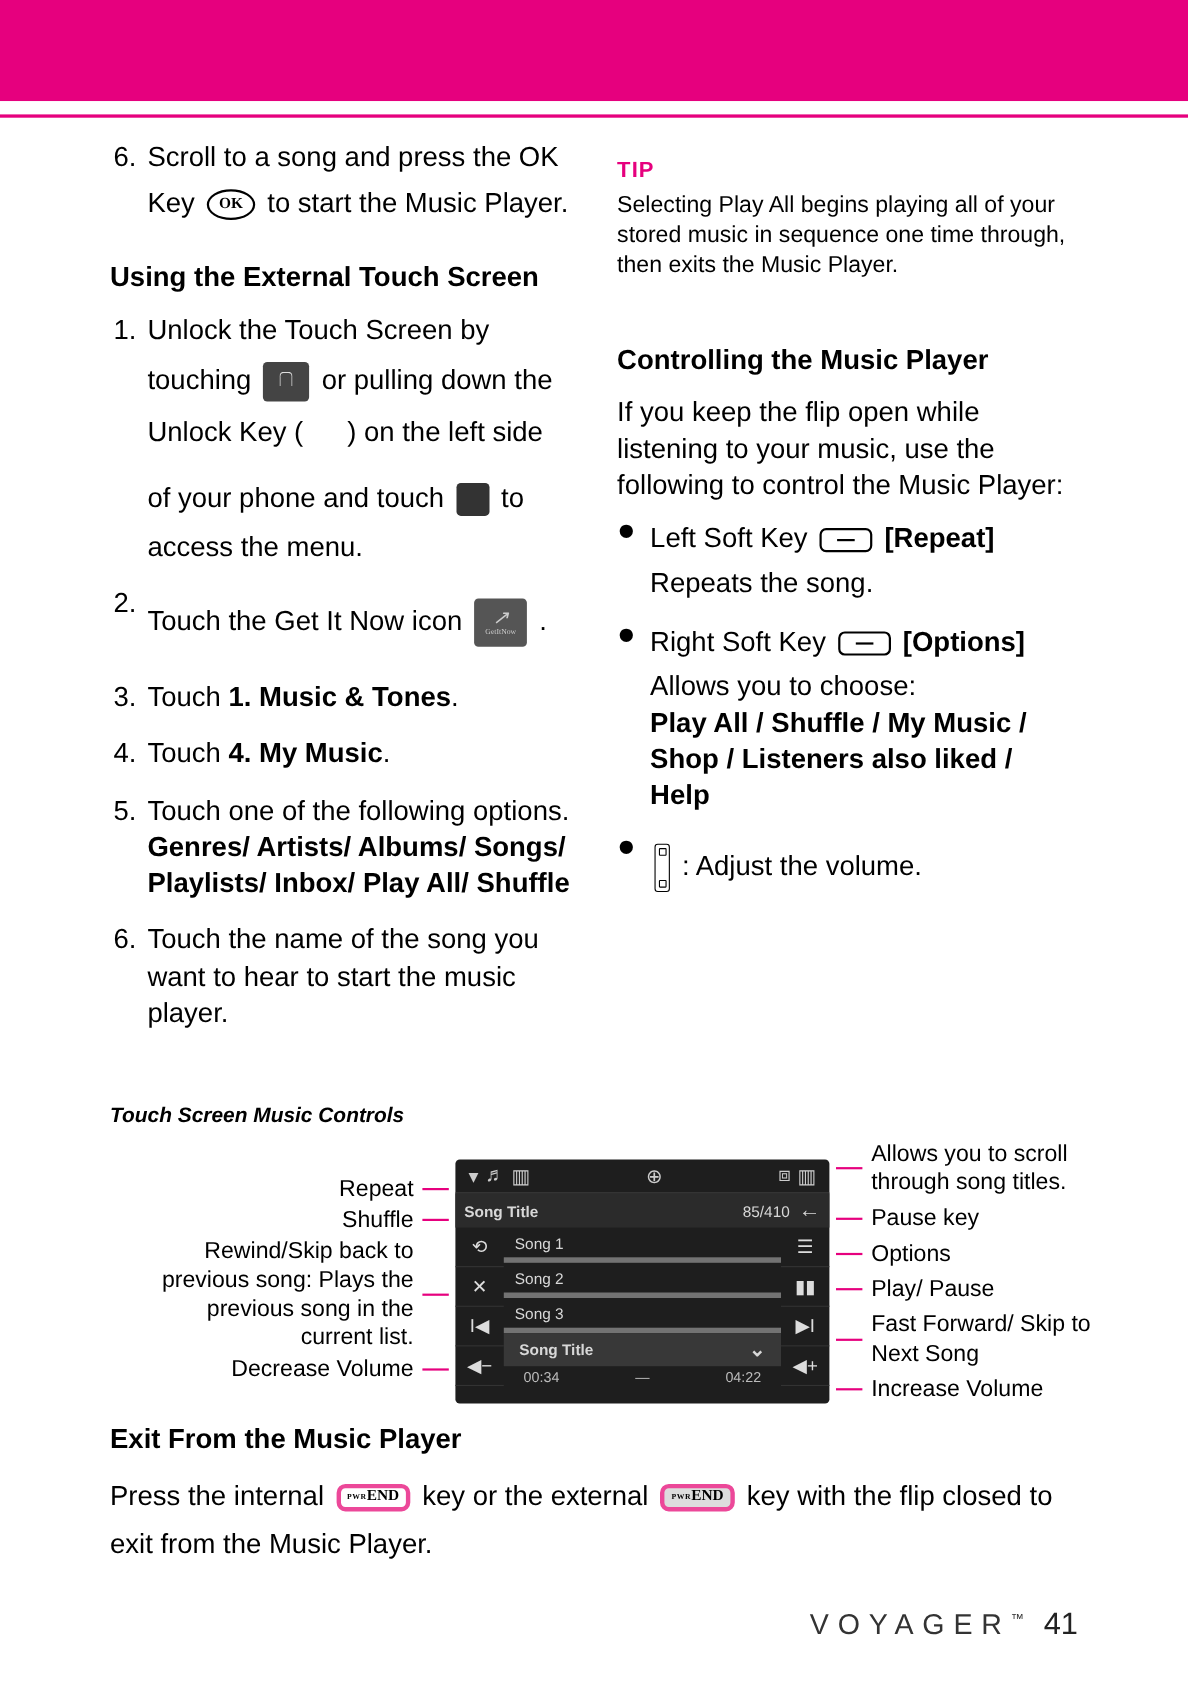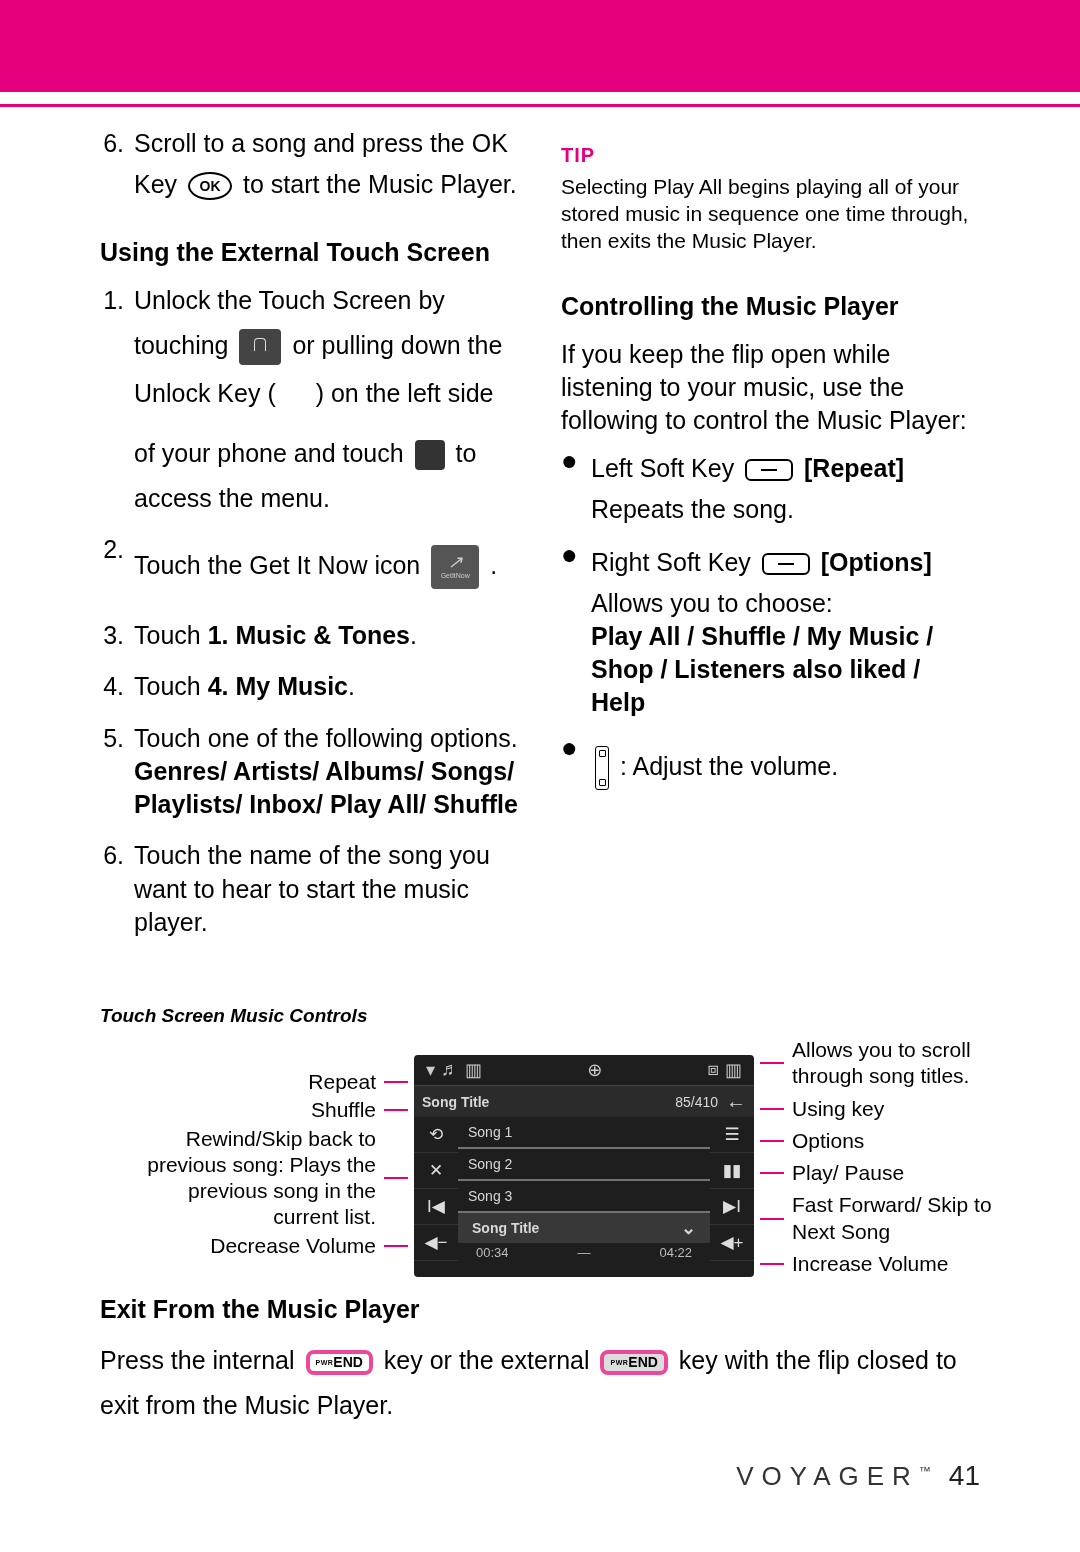--- a/index.html
+++ b/index.html
@@ -12,21 +12,21 @@
   .col p { margin-bottom: 10px; }
   .li { display: flex; margin-bottom: 18px; }
   .li .num { width: 34px; flex-shrink: 0; text-align: right; padding-right: 10px; }
   .li .txt { flex: 1; }
   .h3 { font-weight: bold; font-size: 25px; margin: 24px 0 14px 0; }
   .tip-label { color: #e6007e; font-weight: bold; font-size: 20px; letter-spacing: 1px; margin-top: 15px; }
   .tip-body { font-size: 21px; line-height: 1.3; margin-top: 4px; }
   .bullet { display: flex; margin-bottom: 14px; }
   .dot { width: 30px; flex-shrink: 0; font-size: 28px; line-height: 1; }
   .bullet .txt { flex: 1; }
-  .inline-icon { display: inline-flex; vertical-align: middle; align-items: center; justify-content: center; margin: 12px 4px; }
+  .inline-icon { display: inline-flex; vertical-align: middle; align-items: center; justify-content: center; margin: 12px 4px; font-family: Liberation Serif, serif; }
   .ok-key { border: 2.5px solid #000; border-radius: 50%/50%; width: 44px; height: 28px; font-size: 14px; font-weight: bold; }
   .lock-icon { background: #444; width: 42px; height: 36px; border-radius: 4px; display: inline-flex; align-items: center; justify-content: center; }
   .lock-icon::before { content: ""; width: 10px; height: 12px; border: 1.5px solid #ddd; border-bottom: none; border-radius: 4px 4px 0 0; position: relative; top: -2px; }
   .list-icon { width: 18px; display: inline-flex; flex-direction: column; gap: 2px; vertical-align: -2px; }
   .list-icon span { height: 2px; background: #000; border-radius: 1px; }
   .grid-icon { background: #333; width: 30px; height: 30px; border-radius: 4px; display: inline-grid; grid-template-columns: 1fr 1fr; grid-template-rows: 1fr 1fr; gap: 3px; padding: 5px; }
   .grid-icon span { background: #eee; border-radius: 1px; }
   .getitnow-icon { background: #555; width: 48px; height: 44px; border-radius: 4px; display: inline-flex; flex-direction: column; align-items: center; justify-content: center; color: #ccc; font-size: 7px; }
   .getitnow-icon .arrow { font-size: 18px; line-height: 1; font-style: italic; }
   .softkey-icon { border: 2px solid #000; width: 48px; height: 22px; border-radius: 6px; position: relative; }
@@ -57,21 +57,21 @@
   .shot-mid { width: 340px; flex-shrink: 0; background: #1e1e1e; border-radius: 4px; color: #d8d8d8; font-size: 14px; margin: 18px 6px 0 6px; display: flex; flex-direction: column; }
   .status-row { display: flex; padding: 4px 12px; font-size: 18px; gap: 6px; color: #ccc; border-bottom: 1px solid #444; }
   .status-row .sp { flex: 1; }
   .title-row { display: flex; align-items: center; background: #2b2b2b; padding: 4px 8px; font-size: 14px; font-weight: bold; }
   .title-row .counter { margin-left: auto; margin-right: 8px; font-weight: normal; }
   .title-row .back { font-size: 20px; }
   .body-row { display: flex; flex: 1; }
   .side-col { width: 44px; display: flex; flex-direction: column; align-items: center; gap: 0; }
   .side-btn { height: 36px; width: 100%; display: flex; align-items: center; justify-content: center; font-size: 17px; border-bottom: 1px solid #333; color: #ddd; }
   .mid-col { flex: 1; display: flex; flex-direction: column; }
-  .song-row { height: 32px; display: flex; align-items: center; padding: 0 10px; border-bottom: 2px solid #737373; font-size: 14px; }
+  .song-row { height: 32px; display: flex; align-items: center; padding: 0 10px; border-bottom: 5px solid #737373; font-size: 14px; }
   .np-row { background: #383838; height: 30px; display: flex; align-items: center; padding: 0 14px; font-weight: bold; font-size: 14px; }
   .np-row .scroll { margin-left: auto; font-size: 18px; }
   .time-row { display: flex; justify-content: space-between; padding: 2px 18px 6px 18px; font-size: 13px; color: #bbb; }
 
   .exit-h { font-weight: bold; font-size: 25px; margin: 18px 0 14px 0; }
   .exit-body { font-size: 25px; line-height: 1.45; }
 
   .footer { position: absolute; bottom: 60px; right: 100px; display: flex; align-items: baseline; gap: 18px; }
   .brand { font-family: "Trebuchet MS", Arial, sans-serif; letter-spacing: 8px; font-size: 26px; color: #333; }
   .brand sup { font-size: 12px; letter-spacing: 0; }
@@ -158,21 +158,21 @@
     <div class="li">
       <div class="num">6.</div>
       <div class="txt">Touch the name of the song you want to hear to start the music player.</div>
     </div>
   </div>
 
   <div class="col">
     <div class="tip-label">TIP</div>
     <div class="tip-body">Selecting Play All begins playing all of your stored music in sequence one time through, then exits the Music Player.</div>
 
-    <div class="h3" style="margin-top:36px">Controlling the Music Player</div>
+    <div class="h3" style="margin-top:57px">Controlling the Music Player</div>
     <p>If you keep the flip open while listening to your music, use the following to control the Music Player:</p>
 
     <div class="bullet">
       <div class="dot">●</div>
       <div class="txt">
         <span>Left Soft Key</span>
         <span class="inline-icon softkey-icon"></span>
         <b>[Repeat]</b><br>
         <span>Repeats the song.</span>
       </div>
@@ -268,21 +268,21 @@
       </div>
     </div>
 
     <div class="shot-right">
       <div>
           <span class="lead" style="width:24px"></span>
           <span style="max-width:240px">Allows you to scroll through song titles.</span>
         </div>
       <div>
           <span class="lead" style="width:24px"></span>
-          <span>Using key</span>
+          <span>Pause key</span>
         </div>
       <div>
           <span class="lead" style="width:24px"></span>
           <span>Options</span>
         </div>
       <div>
           <span class="lead" style="width:24px"></span>
           <span>Play/ Pause</span>
         </div>
       <div>

